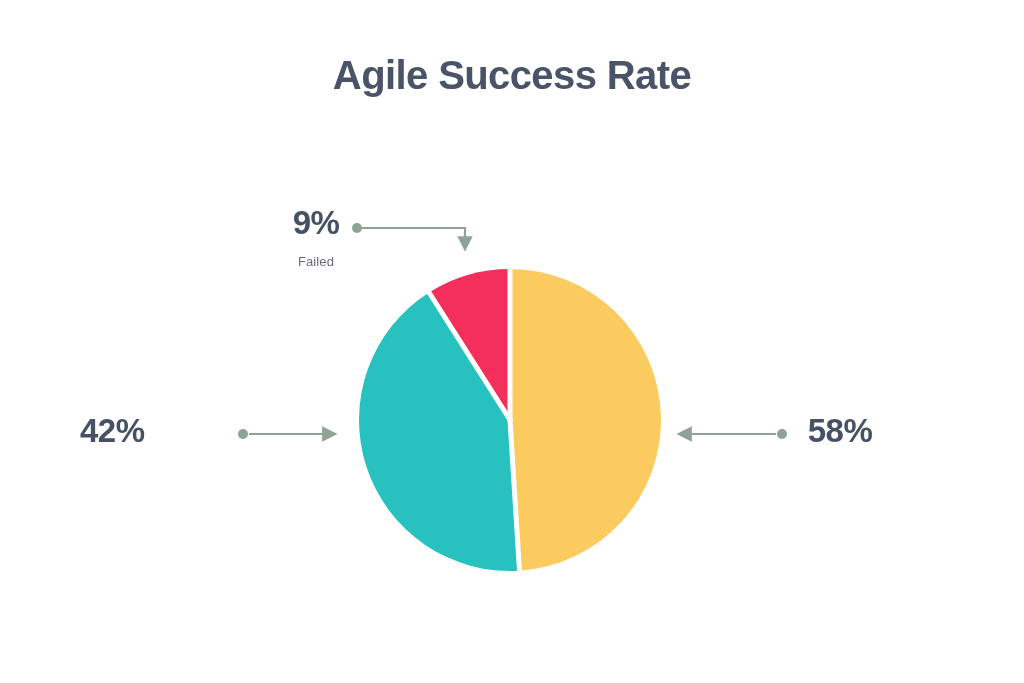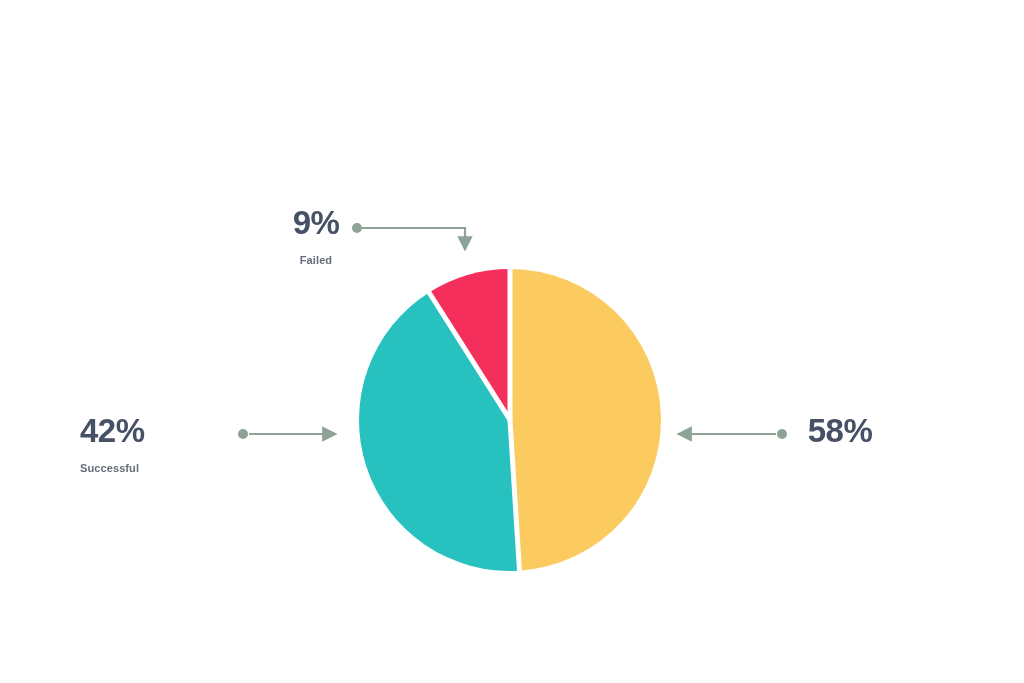--- a/index.html
+++ b/index.html
@@ -57,22 +57,22 @@
   .callout .pct {
     font-size: 33px;
     font-weight: bold;
     color: #465166;
     line-height: 1;
     letter-spacing: -0.5px;
     white-space: nowrap;
   }
   .callout .cat {
     margin-top: 16px;
-    font-size: 11px;
-    font-weight: bold;
+    font-size: 13px;
+    font-weight: normal;
     color: #666c79;
     line-height: 1;
     letter-spacing: 0.1px;
     white-space: nowrap;
   }
 
   
   #callout-successful {
     left: 80px;
     top: 414px;
@@ -101,20 +101,21 @@
     width: 1024px;
     height: 683px;
     pointer-events: none;
   }
 </style>
 </head>
 <body>
 
 <div id="canvas">
 
+  <div class="chart-title">Agile Success Rate</div>
 
   <div class="pie-wrap">
     <svg class="pie-svg" viewBox="0 0 302 302" xmlns="http://www.w3.org/2000/svg">
 
       <path fill="#fbcb60" d="M 151 151 L 151.00 0.00 A 151 151 0 0 1 160.48 301.70 Z"></path>
 
       <path fill="#27c1c0" d="M 151 151 L 160.48 301.70 A 151 151 0 0 1 70.09 23.51 Z"></path>
 
       <path fill="#f42f5b" d="M 151 151 L 70.09 23.51 A 151 151 0 0 1 151.00 0.00 Z"></path>
 
@@ -155,20 +156,19 @@
     </g>
   </svg>
 
   <div class="callout" id="callout-failed">
     <div class="pct">9%</div>
     <div class="cat">Failed</div>
   </div>
 
   <div class="callout" id="callout-successful">
     <div class="pct">42%</div>
-    <div class="cat">Successful</div>
   </div>
 
   <div class="callout" id="callout-challenged">
     <div class="pct">58%</div>
   </div>
 
 </div>
 
 </body></html>

